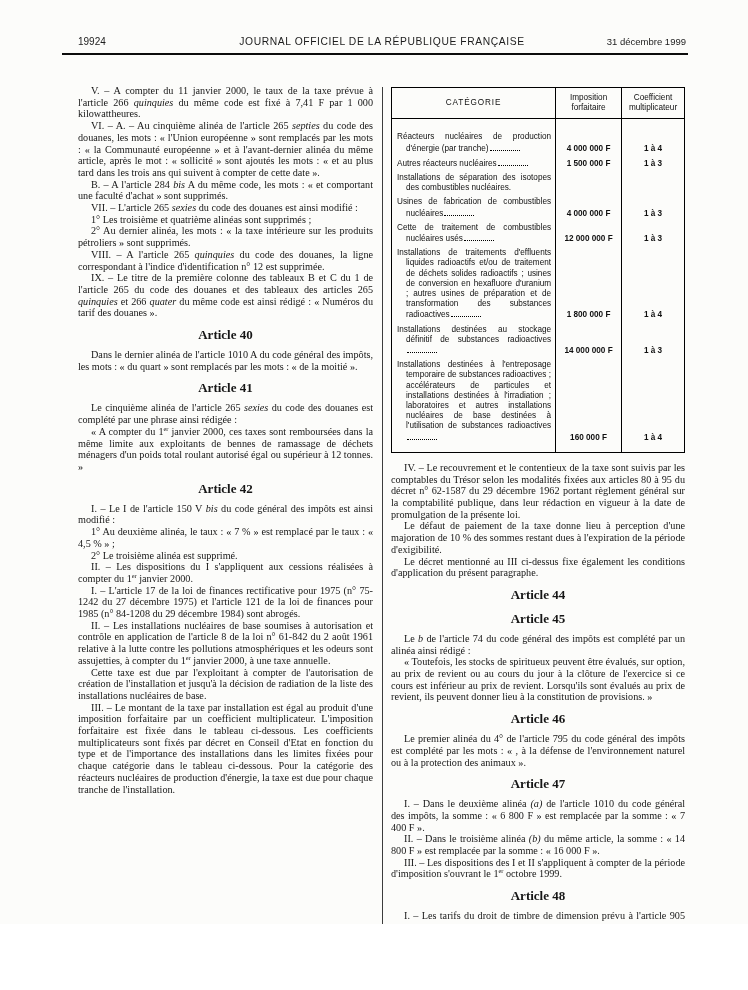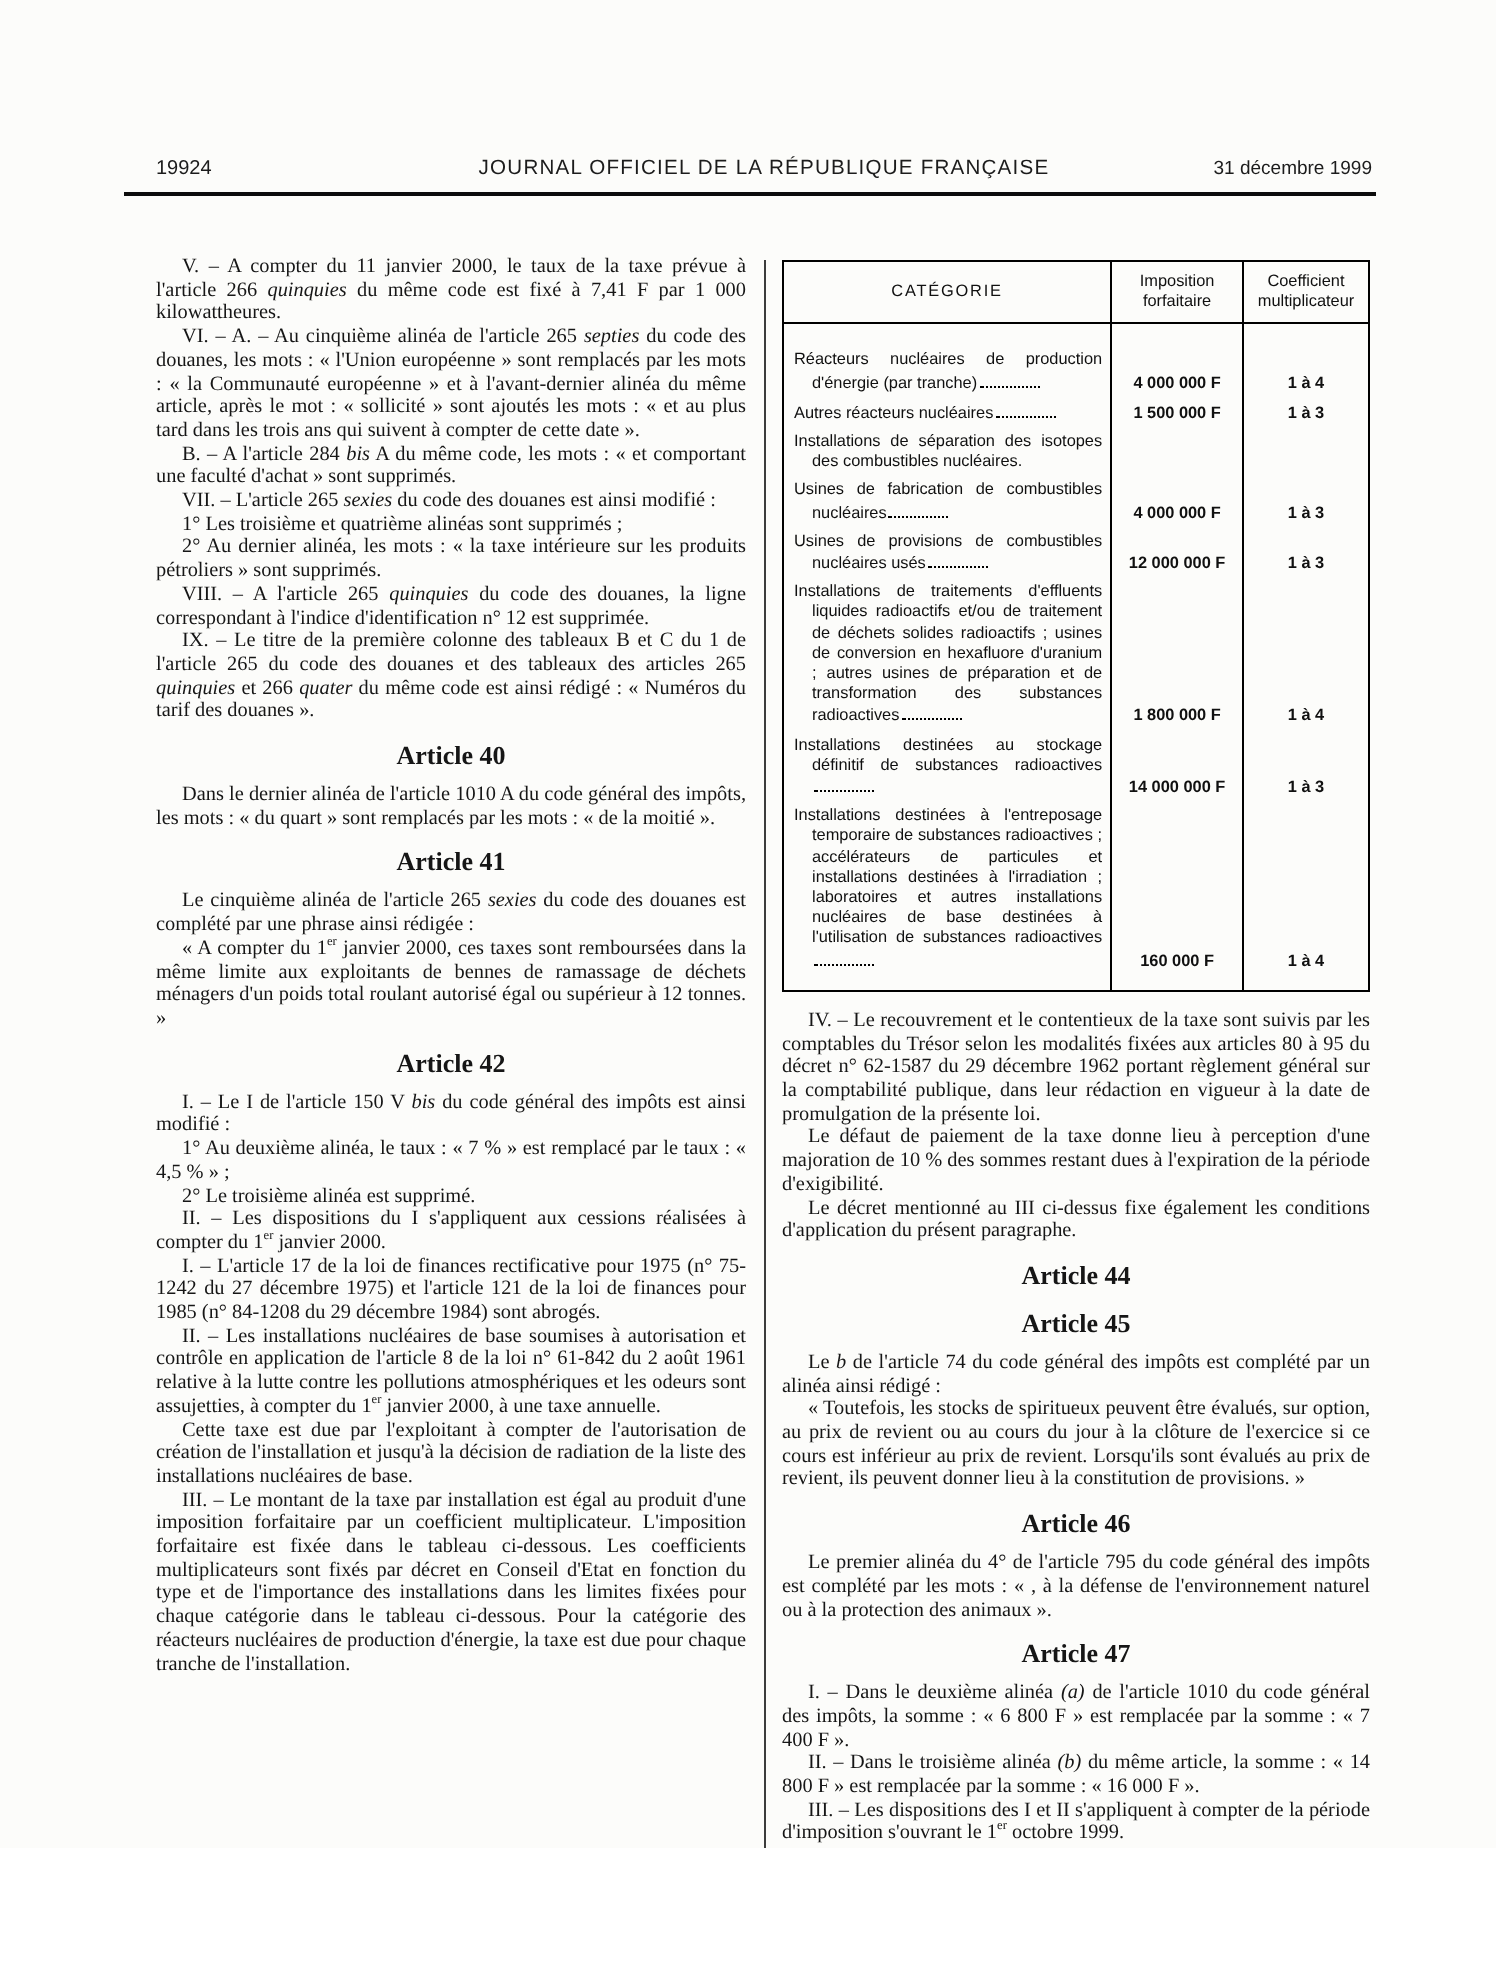--- a/index.html
+++ b/index.html
@@ -8,21 +8,21 @@
     background:#fcfcfa; color:#161616;
     font-family:"Liberation Serif", serif;
   }
   
   .head {
     display:flex; align-items:flex-end; justify-content:space-between;
     padding:36px 62px 0 78px;
     font-family:"Liberation Sans", sans-serif; color:#1c1c1c;
   }
   .head .pageno { width:92px; font-size:10px; }
-  .head .jtitle { flex:1; text-align:center; font-size:10.3px; letter-spacing:0.6px; white-space:nowrap;margin-top:43px; }
+  .head .jtitle { flex:1; text-align:center; font-size:10.3px; letter-spacing:0.6px; white-space:nowrap; }
   .head .jdate  { width:92px; text-align:right; font-size:9.5px; }
   .head-rule { border-top:2px solid #0c0c0c; margin:6px 60px 0 62px; height:0; }
 
   
   .body { display:flex; align-items:stretch; padding:30px 62px 0 78px; }
   .col-left  { width:295px; }
   .col-right { width:294px; }
   .divider { width:1px; background:#3c3c3c; margin:2px 8px 0 9px; }
 
   .p {
@@ -136,21 +136,21 @@
           </tr>
           <tr>
             <td class="cat">
                 <span class="hang"><span>Usines de fabrication de combustibles nucléaires</span><span class="dots"></span></span>
               </td>
             <td class="val">4 000 000 F</td>
             <td class="coef">1 à 3</td>
           </tr>
           <tr>
             <td class="cat">
-                <span class="hang"><span>Usines de provisions de combustibles nucléaires usés</span><span class="dots"></span></span>
+                <span class="hang"><span>Cette de traitement de combustibles nucléaires usés</span><span class="dots"></span></span>
               </td>
             <td class="val">12 000 000 F</td>
             <td class="coef">1 à 3</td>
           </tr>
           <tr>
             <td class="cat">
                 <span class="hang"><span>Installations de traitements d'effluents liquides radioactifs et/ou de traitement de déchets solides radioactifs ; usines de conversion en hexafluore d'uranium ; autres usines de préparation et de transformation des substances radioactives</span><span class="dots"></span></span>
               </td>
             <td class="val">1 800 000 F</td>
             <td class="coef">1 à 4</td>

